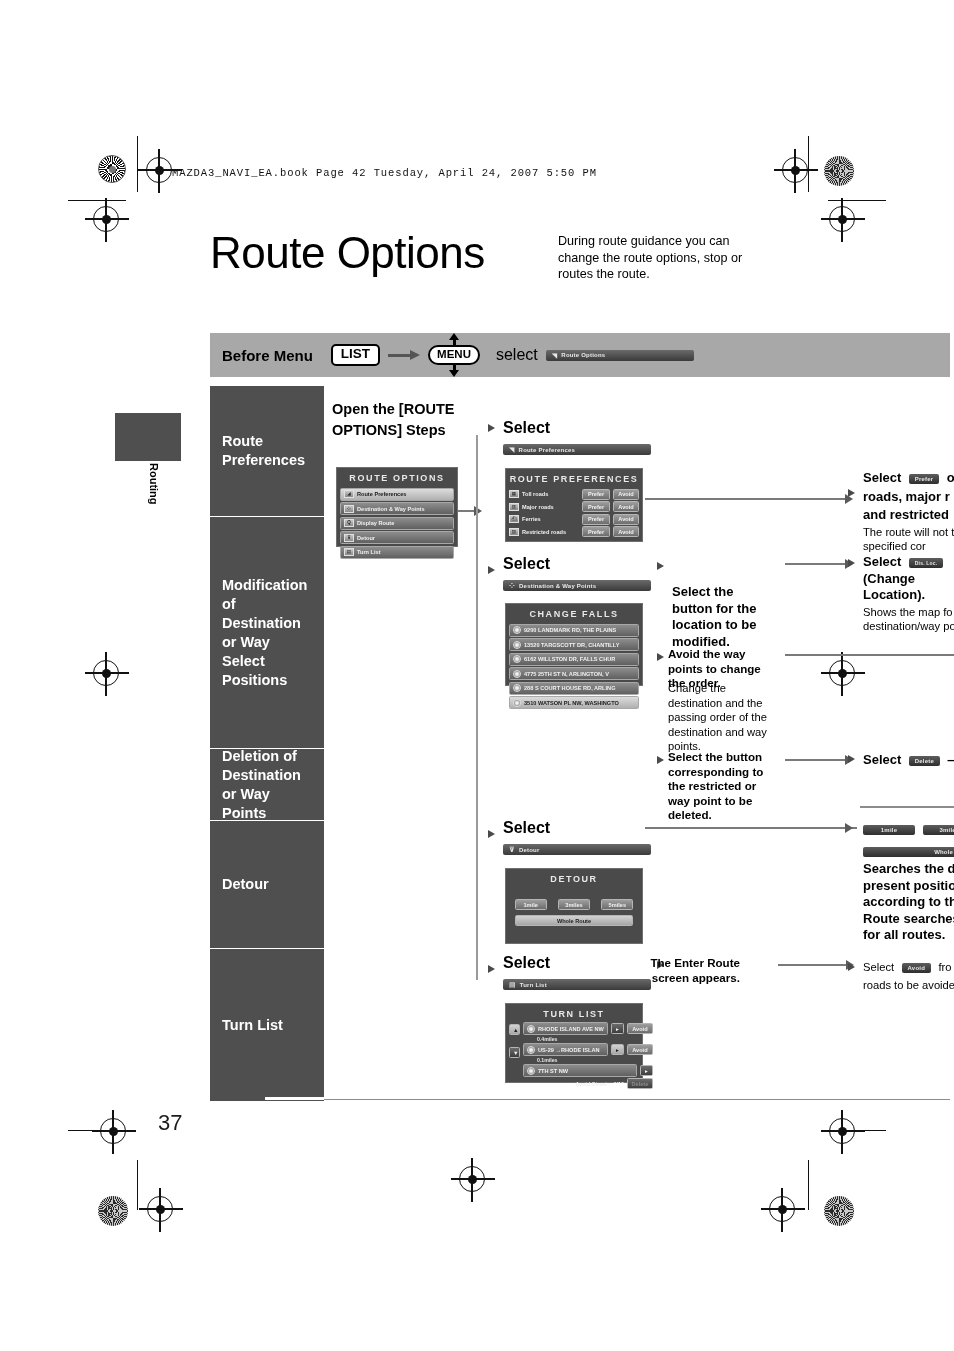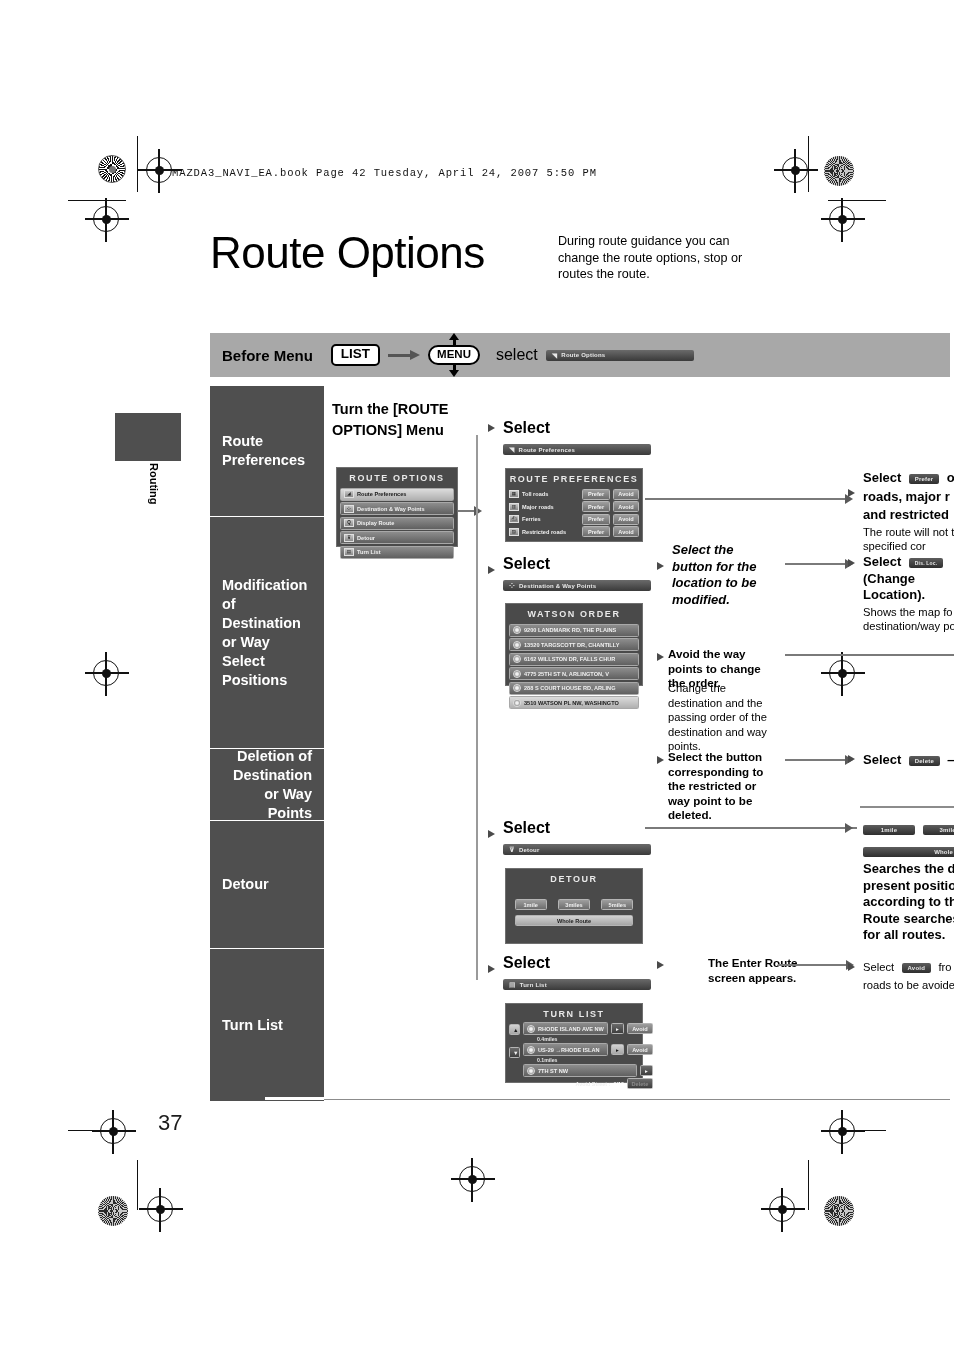--- a/index.html
+++ b/index.html
@@ -188,34 +188,34 @@
 
 <div class="rot-tab" style="left:115px;top:413px;width:66px;height:48px;"></div>
 <div class="rot-label" style="left:160px;top:463px;">Routing</div>
 
 <div class="sidebar-cell abs" style="left:210px;top:386px;width:114px;height:131px;">
   <span>Route Preferences</span>
 </div>
 <div class="sidebar-cell abs" style="left:210px;top:517px;width:114px;height:232px;">
   <span>Modification of Destination or Way Select Positions</span>
 </div>
-<div class="sidebar-cell abs" style="left:210px;top:749px;width:114px;height:72px;text-align:right;">
+<div class="sidebar-cell abs" style="left:210px;top:749px;width:114px;height:72px;">
   <span>Deletion of Destination or Way Points</span>
 </div>
 <div class="sidebar-cell abs" style="left:210px;top:821px;width:114px;height:128px;">
   <span>Detour</span>
 </div>
 <div class="sidebar-cell abs" style="left:210px;top:949px;width:114px;height:152px;border-bottom:none;">
   <span>Turn List</span>
 </div>
 <div class="rule" style="left:265px;top:1097px;width:59px;height:2.5px;background:#ffffff;"></div>
 <div class="rule" style="left:324px;top:1099px;width:626px;height:1.4px;"></div>
 
 <div class="abs" style="left:332px;top:399px;width:150px;font-size:14.5px;font-weight:bold;line-height:21px;">
-  <span>Turn the [ROUTE OPTIONS] Menu</span>
+  <span>Open the [ROUTE OPTIONS] Steps</span>
 </div>
 
 <div class="screen abs" style="left:336px;top:467px;width:122px;height:80px;">
   <div class="scr-title">ROUTE OPTIONS</div>
 
   <div class="scr-row">
     <span class="scr-item sel">
       <span class="mini-ico">◢</span>
       <span>Route Preferences</span>
     </span>
@@ -286,21 +286,21 @@
 </div>
 
 <div class="tip-sm" style="left:488px;top:566px;"></div>
 <div class="sel-head abs" style="left:503px;top:555px;">Select</div>
 <span class="chip chip-wide abs" style="left:503px;top:580px;">
   <span class="gl">⁘</span>
   <span>Destination &amp; Way Points</span>
 </span>
 
 <div class="screen abs" style="left:505px;top:603px;width:138px;height:83px;">
-  <div class="scr-title">WATSON ORDER</div>
+  <div class="scr-title">CHANGE FALLS</div>
   <div class="scr-row">
     <span class="scr-item">
       <span class="dot-ico"></span>
       <span>9200 LANDMARK RD, THE PLAINS</span>
     </span>
   </div>
   <div class="scr-row">
     <span class="scr-item">
       <span class="dot-ico"></span>
       <span>13520 TARGSCOTT DR, CHANTILLY</span>
@@ -394,31 +394,31 @@
       <div style="display:flex;justify-content:flex-end;align-items:center;gap:3px;margin-top:1px;">
         <span style="font-size:5.4px;color:#efefef;font-weight:bold;">Avoid Street :</span>
         <span style="font-size:5.4px;color:#ffffff;font-weight:bold;">9/10</span>
         <span class="scr-btn dark" style="width:26px;text-align:center;color:#8a8a8a;">Delete</span>
       </div>
     </div>
   </div>
 </div>
 
 <div class="tip-sm" style="left:657px;top:562px;"></div>
-<div class="b-bold-lg abs" style="left:672px;top:542px;width:100px;font-style:italic;">Select the button for the location to be modified.</div>
+<div class="b-bold-lg abs" style="left:672px;top:584px;width:100px;">Select the button for the location to be modified.</div>
 
 <div class="tip-sm" style="left:657px;top:653px;"></div>
 <div class="b-bold abs" style="left:668px;top:647px;width:112px;">Avoid the way points to change the order.</div>
 <div class="b-norm abs" style="left:668px;top:681px;width:105px;">Change the destination and the passing order of the destination and way points.</div>
 
 <div class="tip-sm" style="left:657px;top:756px;"></div>
 <div class="b-bold abs" style="left:668px;top:750px;width:110px;">Select the button corresponding to the restricted or way point to be deleted.</div>
 
 <div class="tip-sm" style="left:657px;top:961px;"></div>
-<div class="b-bold abs" style="left:708px;top:956px;width:95px;">The Enter Route screen appears.</div>
+<div class="b-bold abs" style="left:645px;top:956px;width:95px;text-align:right;">The Enter Route screen appears.</div>
 
 <div class="line" style="left:785px;top:563px;width:62px;"></div>
 <div class="tip" style="left:845px;top:559px;"></div>
 <div class="line" style="left:785px;top:654px;width:169px;"></div>
 <div class="line" style="left:785px;top:759px;width:62px;"></div>
 <div class="tip" style="left:845px;top:755px;"></div>
 <div class="line" style="left:778px;top:964px;width:70px;"></div>
 <div class="tip" style="left:846px;top:960px;"></div>
 
 <div class="line" style="left:645px;top:498px;width:202px;"></div>

